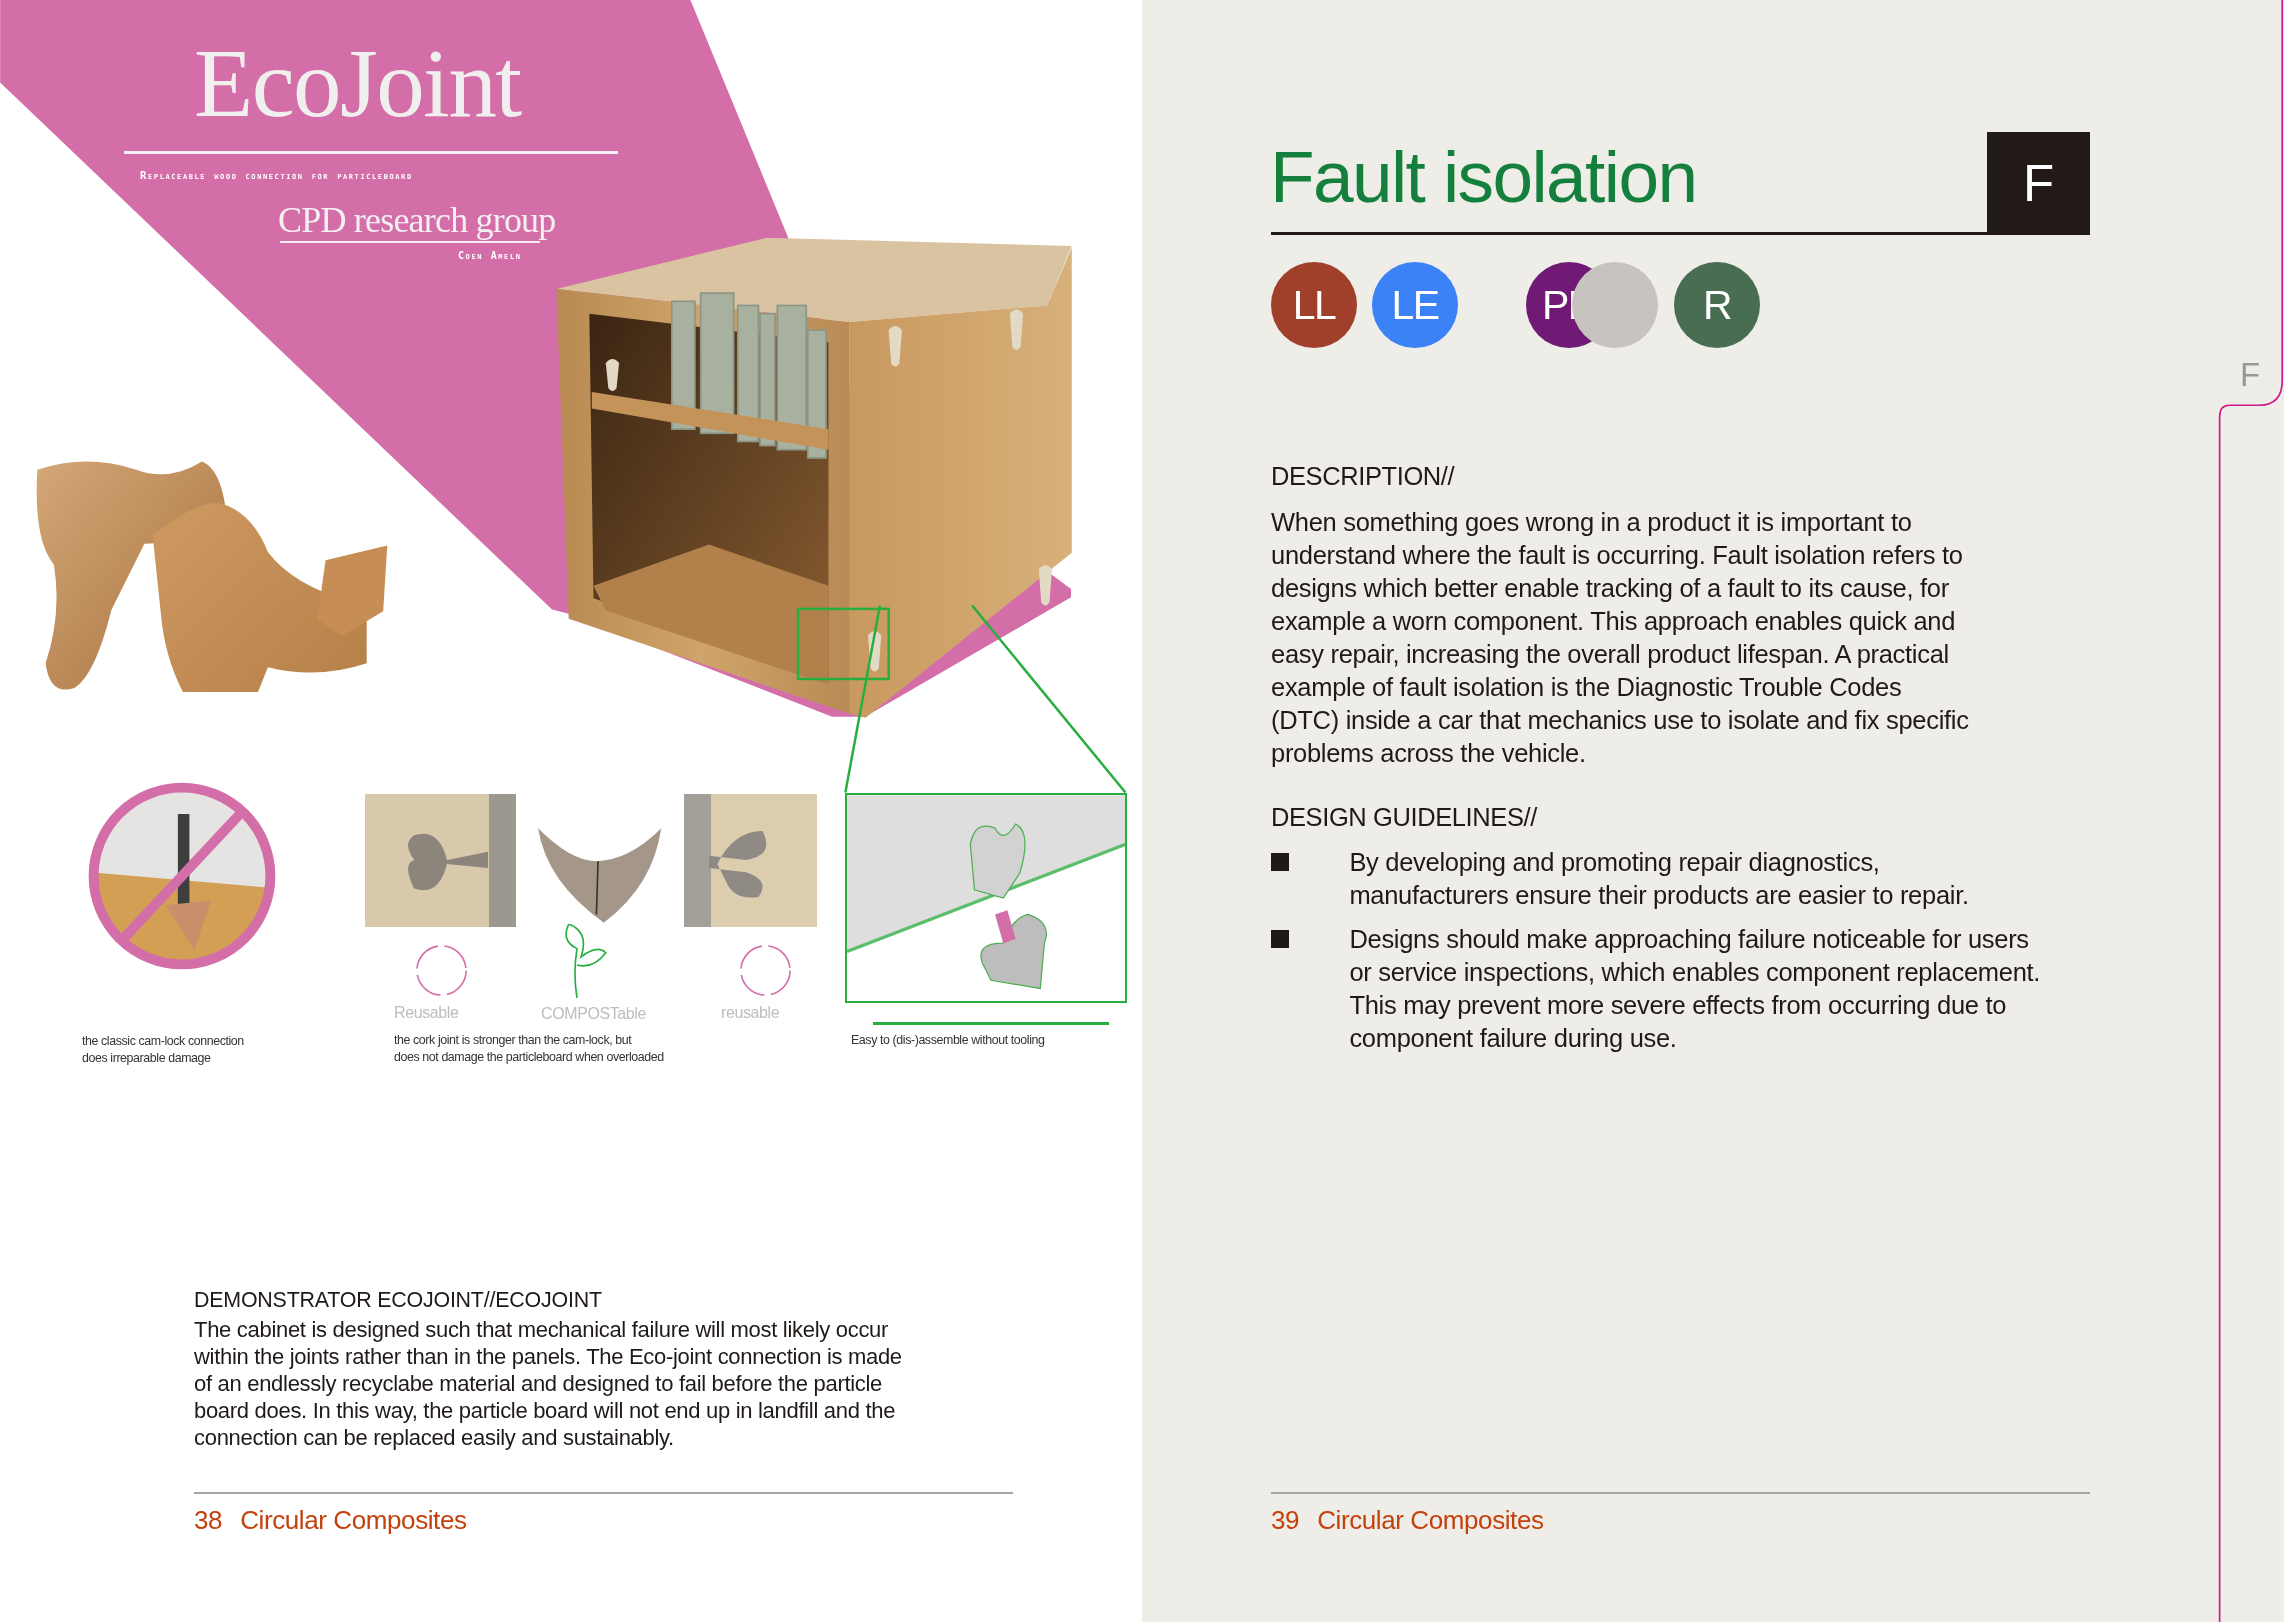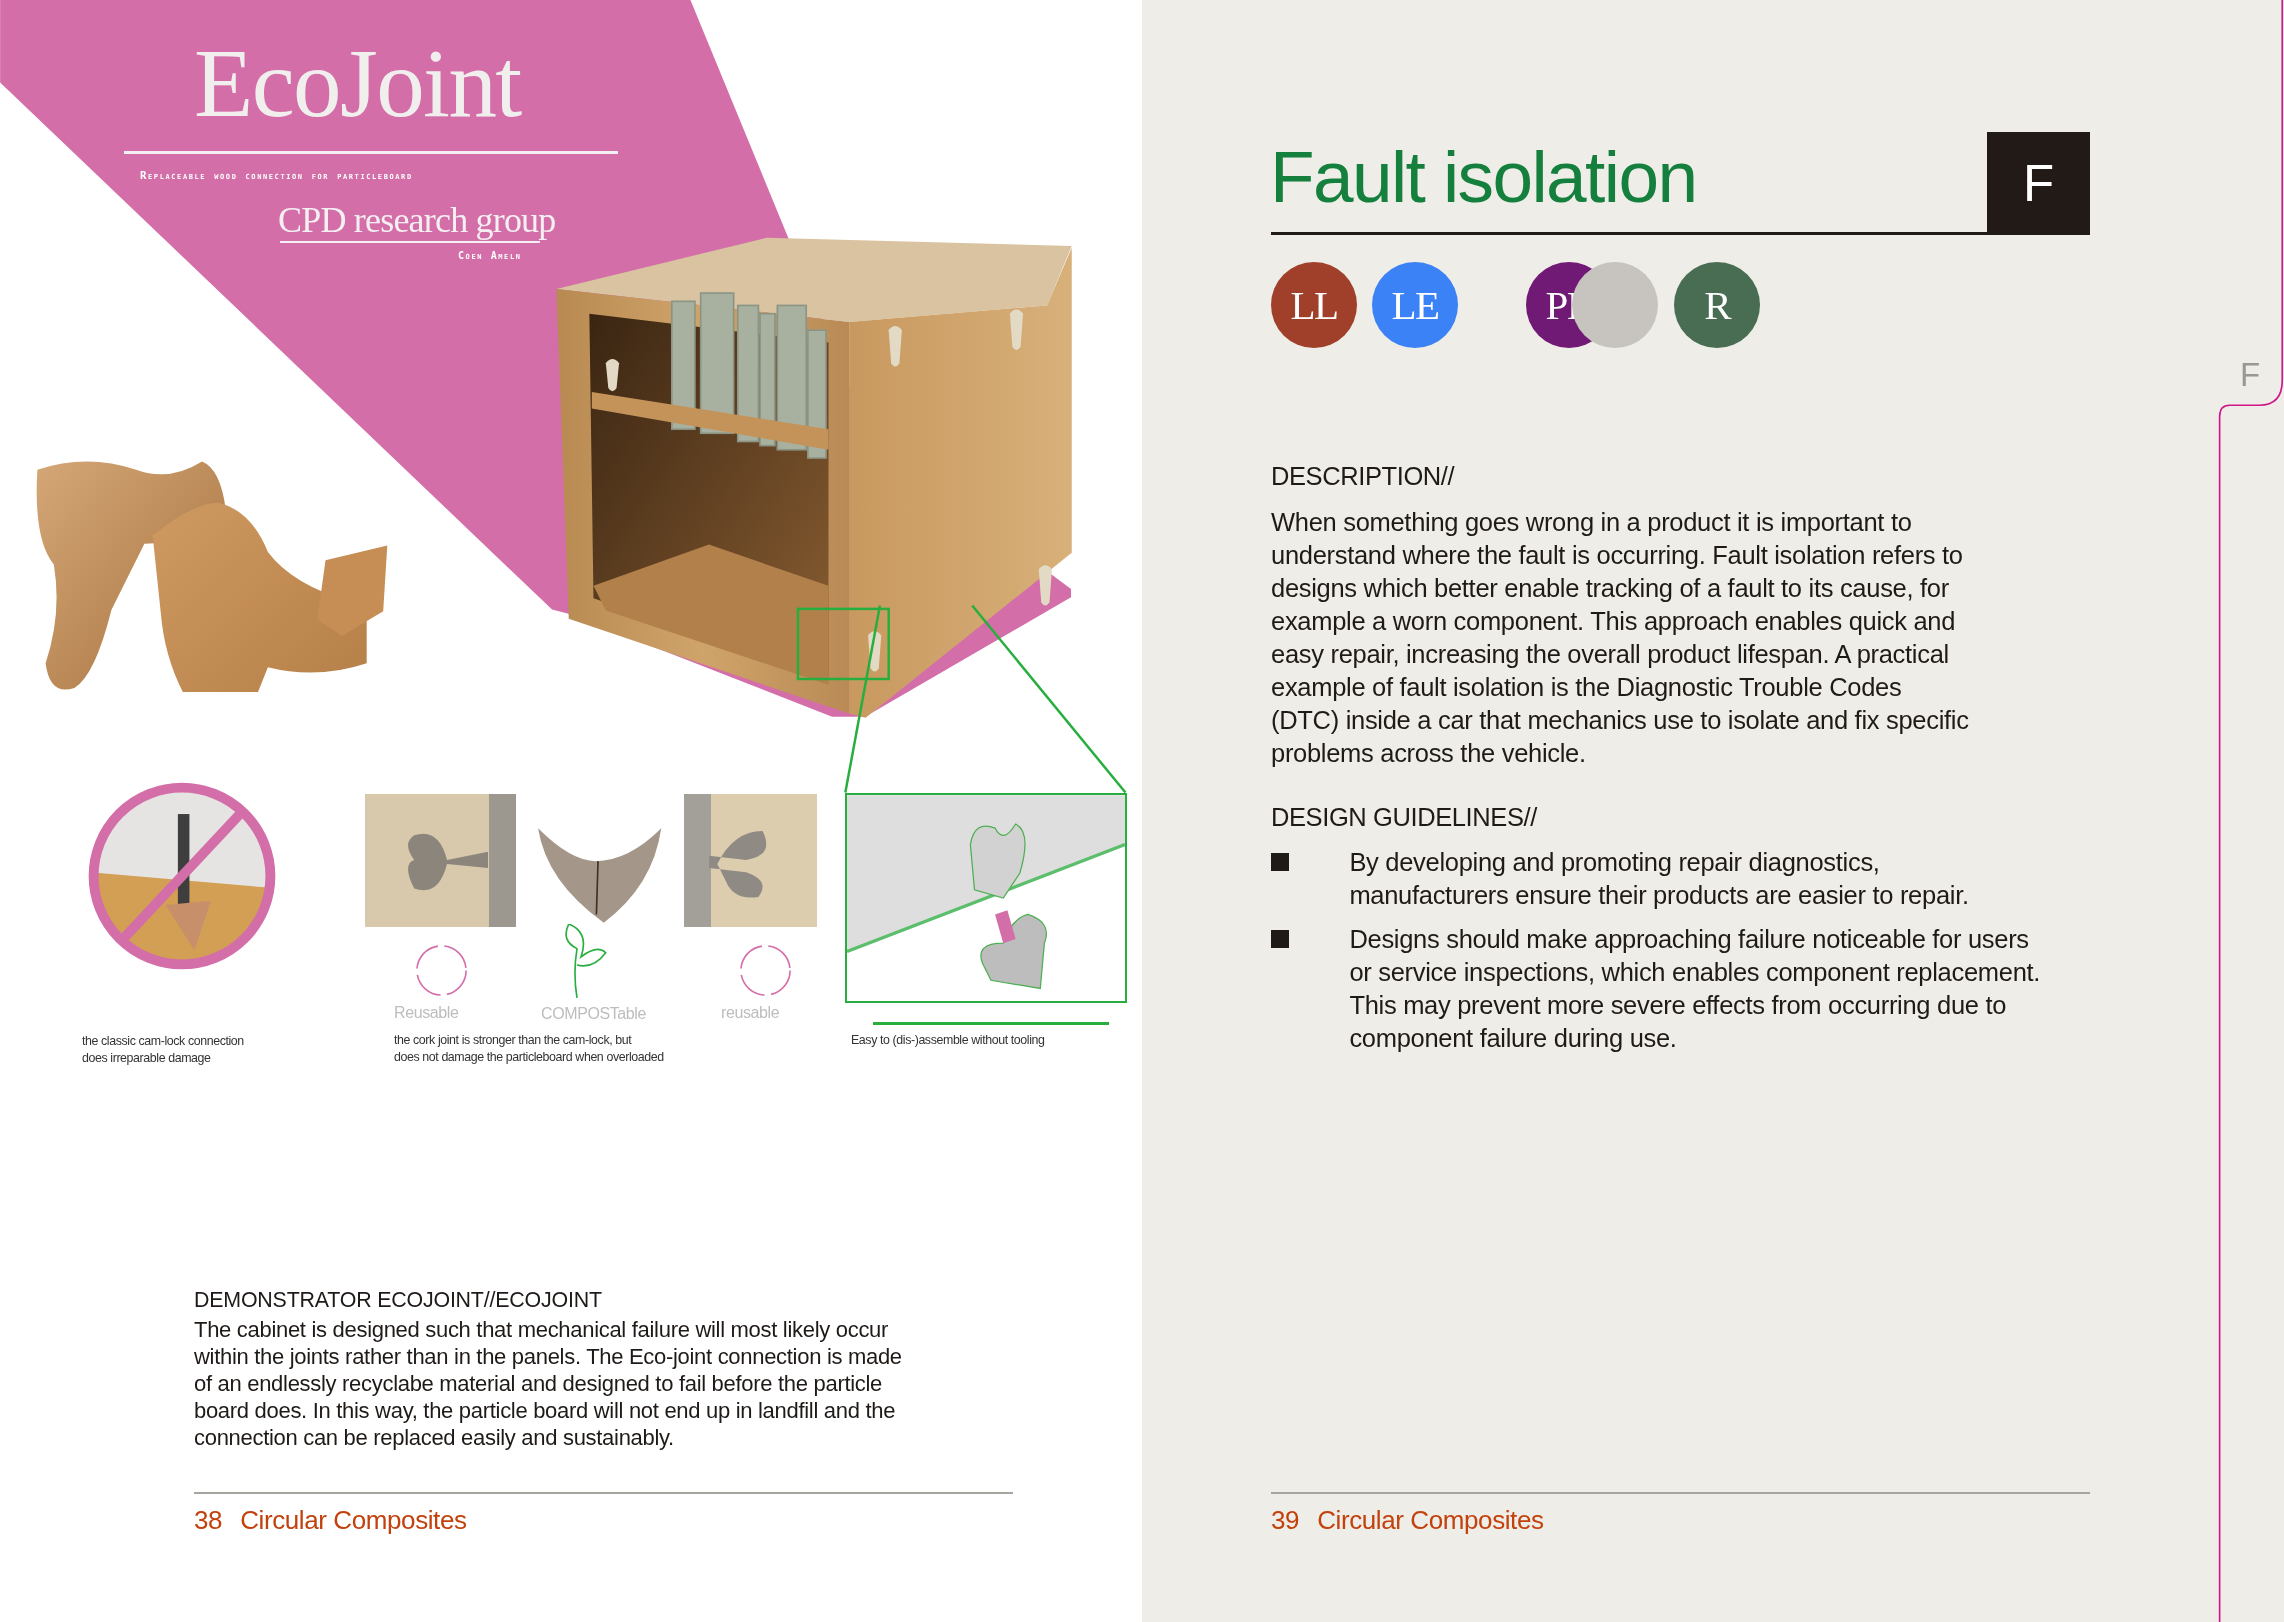--- a/index.html
+++ b/index.html
@@ -17,21 +17,21 @@
   .caption { font-size:12.4px; color:#333; line-height:16.5px; font-family:"Liberation Sans", sans-serif; letter-spacing:-0.4px; }
   .icon-label { font-size:16px; color:#bdbdbd; letter-spacing:-0.4px; }
   .demo-heading { left:194px; top:1288px; font-size:21.4px; color:#1f1a17; letter-spacing:-0.2px; }
   .demo-body { left:194px; top:1316px; width:807px; font-size:22px; line-height:27px; color:#1f1a17; letter-spacing:-0.3px; }
   .footer-line { height:1.6px; background:#a7a5a0; }
   .footer-text { font-size:26px; color:#c2410c; letter-spacing:-0.4px; font-weight:300; }
   .footer-text .num { margin-right:18px; }
   .fault-title { left:1270px; top:140px; font-size:73px; color:#15803d; line-height:1; letter-spacing:-1.6px; }
   .title-underline { left:1271px; top:232px; width:717px; height:3.3px; background:#221A17; }
   .f-box { left:1987px; top:132px; width:103px; height:103px; background:#221A17; color:#fff; font-size:51px; display:flex; align-items:center; justify-content:center; }
-  .circle { width:86px; height:86px; border-radius:50%; color:#fff; font-size:41px; display:flex; align-items:center; justify-content:center; top:262px; letter-spacing:-1.6px;font-family:Liberation Serif, serif; }
+  .circle { width:86px; height:86px; border-radius:50%; color:#fff; font-size:41px; display:flex; align-items:center; justify-content:center; top:262px; letter-spacing:-1.6px; }
   .section-heading { font-size:25.5px; color:#1f1a17; letter-spacing:-0.4px; }
   .body-text { font-size:25.5px; line-height:33px; color:#1f1a17; letter-spacing:-0.3px; }
   .bullet { display:flex;gap:39px; }
   .bullet-square { width:18px; height:18px; background:#1f1a17; margin-top:7.4px; margin-right:21.4px; flex:0 0 18px; }
   .tab-letter { left:2240px; top:356px; font-size:33px; color:#9a9894; }
 </style>
 </head>
 <body>
 
 <div class="abs page-left"></div>

